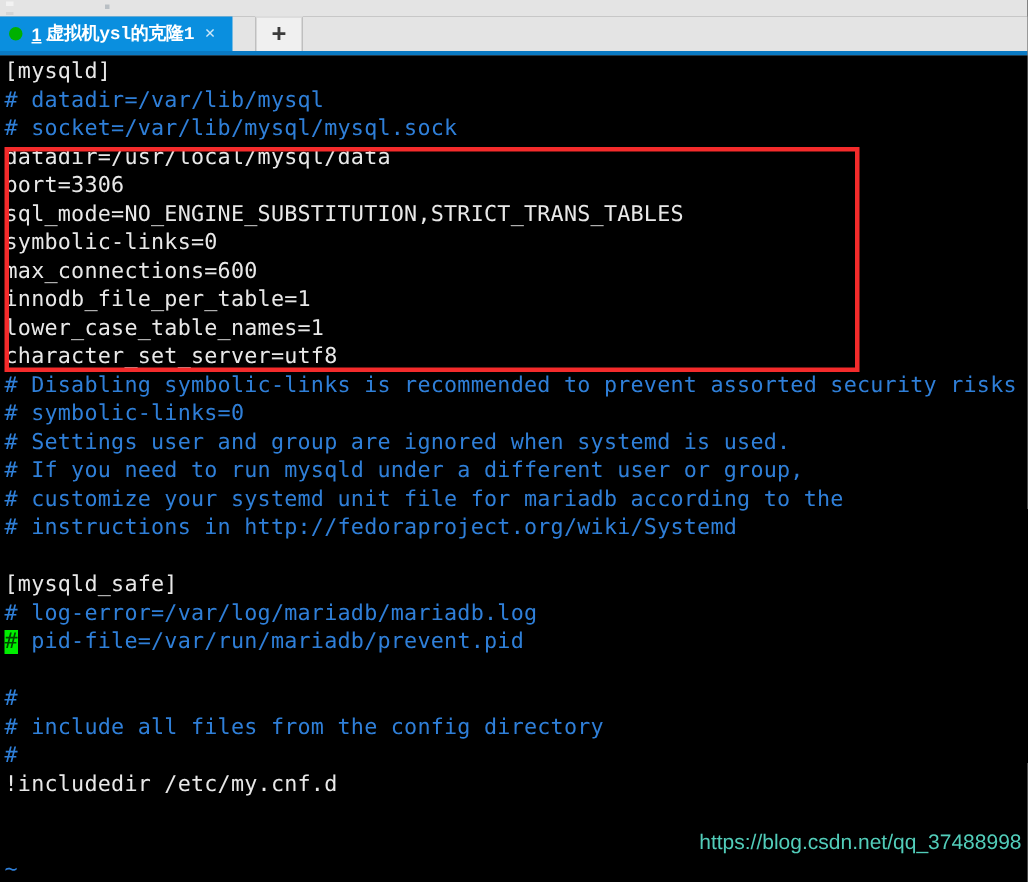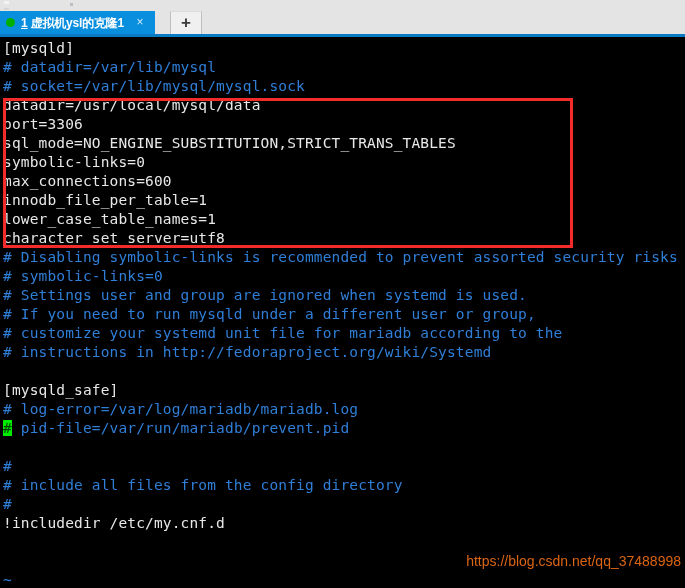--- a/index.html
+++ b/index.html
@@ -87,21 +87,21 @@
     color: #ffffff;
     font-family: "Liberation Sans", sans-serif;
     font-size: 12px;
     font-weight: bold;
     text-decoration: underline;
     margin-right: 3px;
     line-height: 1;
   }
   .tab-title {
     color: #ffffff;
-    font-family: Liberation Sans, sans-serif;
+    font-family: Liberation Mono, monospace;
     font-size: 12px;
     font-weight: bold;
     white-space: nowrap;
     line-height: 1;
     letter-spacing: -0.2px;
   }
   .tab-close {
     position: absolute;
     right: 8px; top: 4px;
     width: 14px; height: 14px;
@@ -164,21 +164,21 @@
     width: 570px; height: 150px;
     border: 3px solid #f42b2b;
     box-sizing: border-box;
     pointer-events: none;
   }
 
   
   .watermark {
     position: absolute;
     right: 4px; bottom: 19px;
-    color: #f97316;
+    color: #5eead4;
     font-family: "Liberation Sans", sans-serif;
     font-size: 14px;
     opacity: 0.88;
     white-space: nowrap;
   }
 </style>
 </head>
 <body>
 
 <div id="app">

